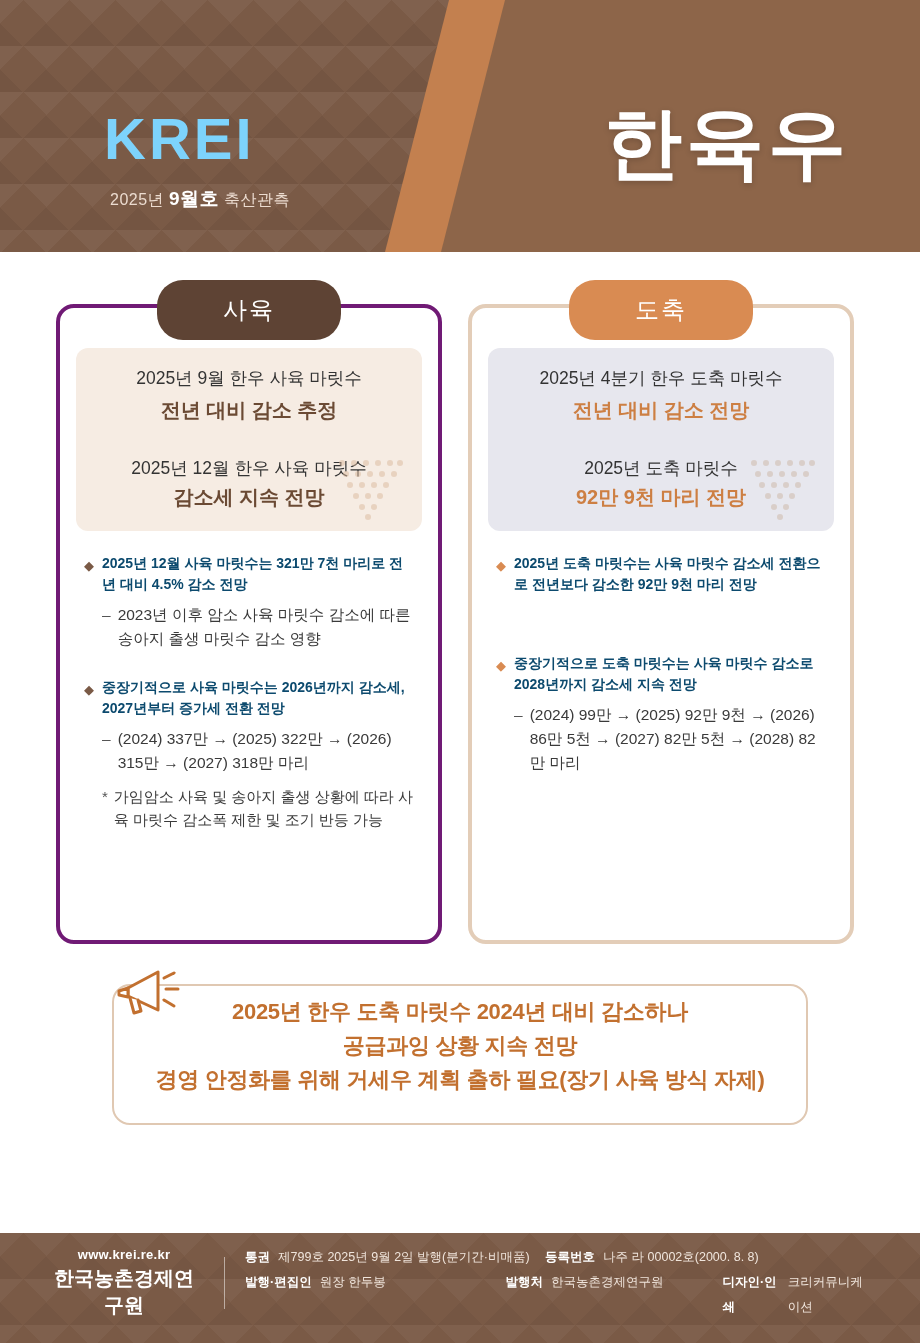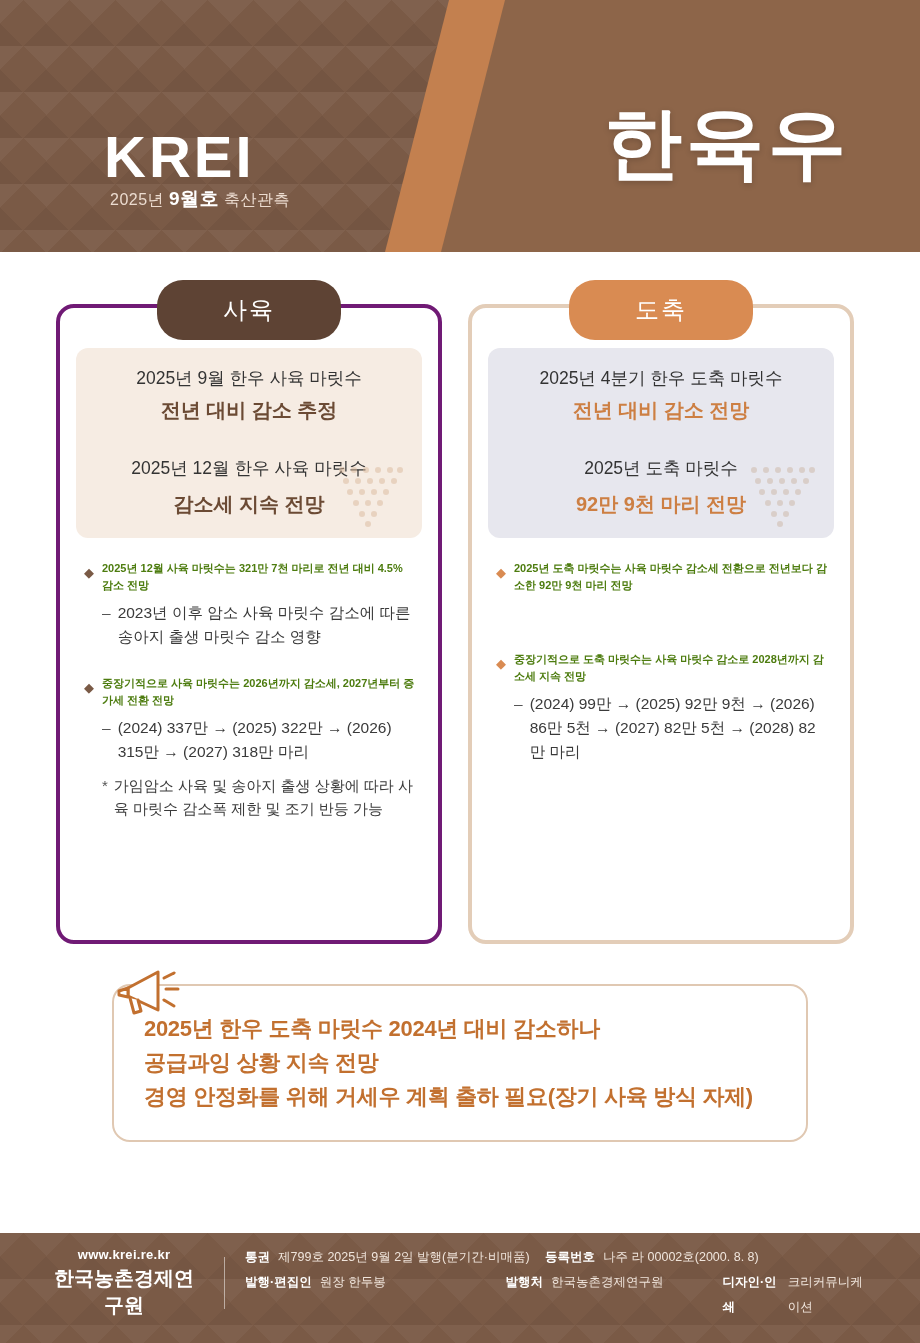--- a/index.html
+++ b/index.html
@@ -32,23 +32,23 @@
     background: #8d6549;
     clip-path: polygon(118px 0, 560px 0, 560px 252px, 30px 252px);
   }
   .hdr-slash {
     position: absolute; top: 0; left: 385px;
     width: 120px; height: 252px;
     background: #c3804f;
     clip-path: polygon(64px 0, 120px 0, 56px 252px, 0 252px);
   }
   .krei-logo {
-    position: absolute; left: 104px; top: 128px;
+    position: absolute; left: 104px; top: 110px;
     font-size: 58px; font-weight: bold; letter-spacing: 3px;
-    color: #ffffff; line-height: 1;
+    color: #7dd3fc; line-height: 1;
   }
   .krei-sub {
     position: absolute; left: 110px; top: 186px;
     color: #ecdcd0; font-size: 16px; letter-spacing: 0.5px;
   }
   .krei-sub b { font-size: 19px; color: #fff; }
   .hdr-title {
     position: absolute; right: 70px; top: 104px;
     color: #ffffff; font-size: 78px; font-weight: bold;
     letter-spacing: 4px; line-height: 1;
@@ -92,56 +92,56 @@
     border-radius: 12px;
     padding: 18px 14px 20px 14px;
     text-align: center;
     position: relative;
     overflow: hidden;
   }
   .summary-beige { background: #f6ece3; }
   .summary-gray { background: #e7e7ee; }
   .summary .line1 { font-size: 17.5px; color: #333; margin-bottom: 7px; }
   .summary .line2 { font-size: 20px; font-weight: bold; margin-bottom: 32px; }
-  .summary .line3 { font-size: 17.5px; color: #333; margin-bottom: 11px; }
+  .summary .line3 { font-size: 17.5px; color: #333; margin-bottom: 4px; }
   .summary .line4 { font-size: 20px; font-weight: bold; }
   .hl-brown { color: #6b4a34; }
   .hl-orange { color: #cd7f43; }
   .dotmark {
     position: absolute; right: 14px; bottom: 6px;
     width: 76px; height: 70px; opacity: 0.5;
   }
 
   .bullets { padding: 22px 22px 24px 24px; }
   .b-item { display: flex; margin-bottom: 6px; }
   .b-diamond {
     flex: 0 0 auto; margin-right: 8px; margin-top: 3px;
     font-size: 13px; line-height: 1.5;
   }
   .d-brown { color: #7a5a46; }
   .d-orange { color: #d98b52; }
-  .b-text { font-size: 11px; font-weight: bold; color: #4d7c0f; line-height: 1.5; }
+  .b-text { font-size: 14px; font-weight: bold; color: #0c4a6e; line-height: 1.5; }
   .sub-item { display: flex; margin: 8px 0 0 18px; }
   .sub-dash { flex: 0 0 auto; margin-right: 7px; color: #555; font-size: 15.5px; line-height: 1.55; }
   .sub-text { font-size: 15.5px; color: #3a3a3a; line-height: 1.55; }
   .note-item { display: flex; margin: 10px 0 0 18px; }
   .note-star { flex: 0 0 auto; margin-right: 6px; color: #555; font-size: 15px; line-height: 1.55; }
   .note-text { font-size: 15px; color: #3a3a3a; line-height: 1.55; }
   .gap { height: 26px; }
 
   
   .concl-wrap {
     margin: 40px 56px 0 56px;
     position: relative;
   }
   .concl-box {
     border: 2px solid #e0c8b2;
     border-radius: 18px;
-    padding: 26px 30px 26px 30px;
-    text-align: left;
+    padding: 9px 30px 26px 30px;
+    text-align: center;
   }
   .concl-line {
     color: #c2702f; font-size: 22px; font-weight: bold;
     line-height: 1.55; letter-spacing: -0.3px;
   }
   .megaphone {
     position: absolute; left: 2px; top: -18px;
     width: 70px; height: 58px;
   }
 

